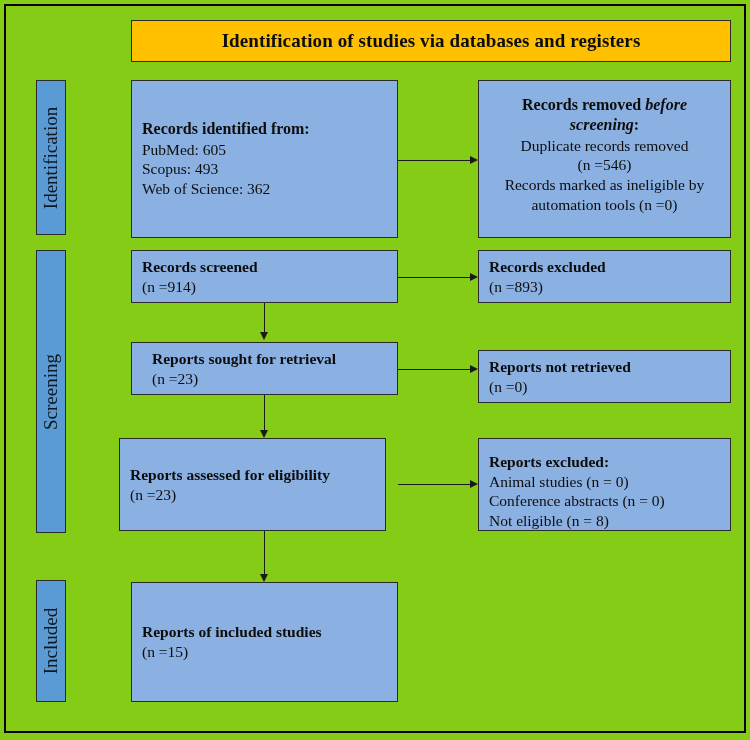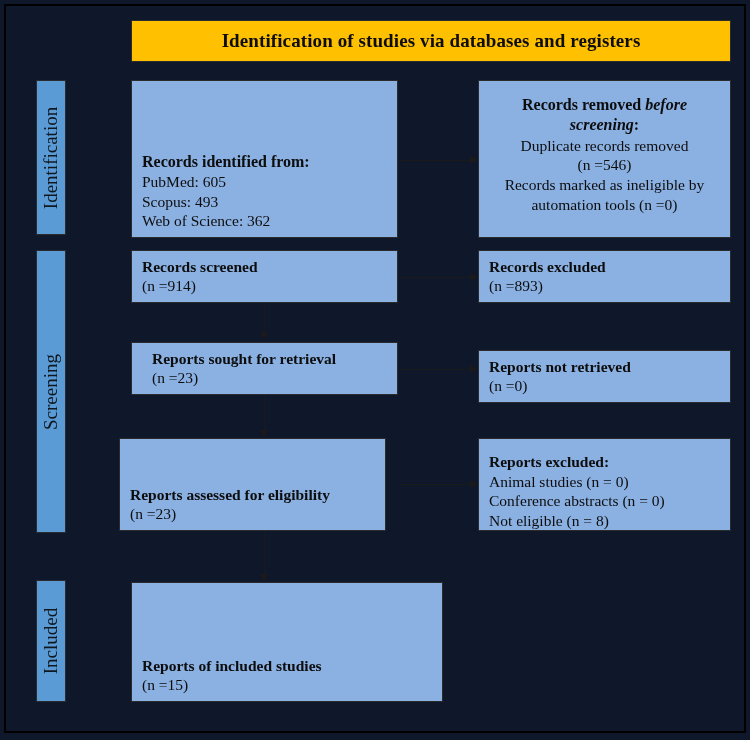--- a/index.html
+++ b/index.html
@@ -7,41 +7,41 @@
     padding: 0;
     background: #ffffff;
   }
   body {
     font-family: "Liberation Serif", serif;
   }
   #page {
     position: relative;
     width: 750px;
     height: 740px;
-    background: #0f172a;
+    background: #84cc16;
     overflow: hidden;
   }
   .frame {
     position: absolute;
     left: 4px;
     top: 4px;
     width: 742px;
     height: 729px;
     border: 2px solid #000000;
     box-sizing: border-box;
   }
 
   
   .box {
     position: absolute;
     box-sizing: border-box;
     border: 1.5px solid #2b2b2b;
     display: flex;
     flex-direction: column;
-    justify-content: flex-end;
+    justify-content: center;
   }
   .box.content {
     background: #8BB1E3;
     padding: 6px 10px;
   }
 
   
   .header-banner {
     position: absolute;
     left: 131px;
@@ -205,18 +205,18 @@
   <div class="box content" style="left:478px; top:438px; width:253px; height:93px; justify-content:flex-start; padding-top:13px;">
     <div class="ln b">Reports excluded:</div>
     <div class="ln">Animal studies (n = 0)</div>
     <div class="ln">Conference abstracts (n = 0)</div>
     <div class="ln">Not eligible (n = 8)</div>
   </div>
 
   <div class="v-line" style="left:264px; top:531px; height:44px;"></div>
   <div class="arrow-d" style="left:259.5px; top:574px;"></div>
 
-  <div class="box content" style="left:131px; top:582px; width:312px; height:120px;">
+  <div class="box content" style="left:131px; top:582px; width:267px; height:120px;">
     <div class="ln b">Reports of included studies</div>
     <div class="ln">(n =15)</div>
   </div>
 
 </div>
 
 </body></html>

